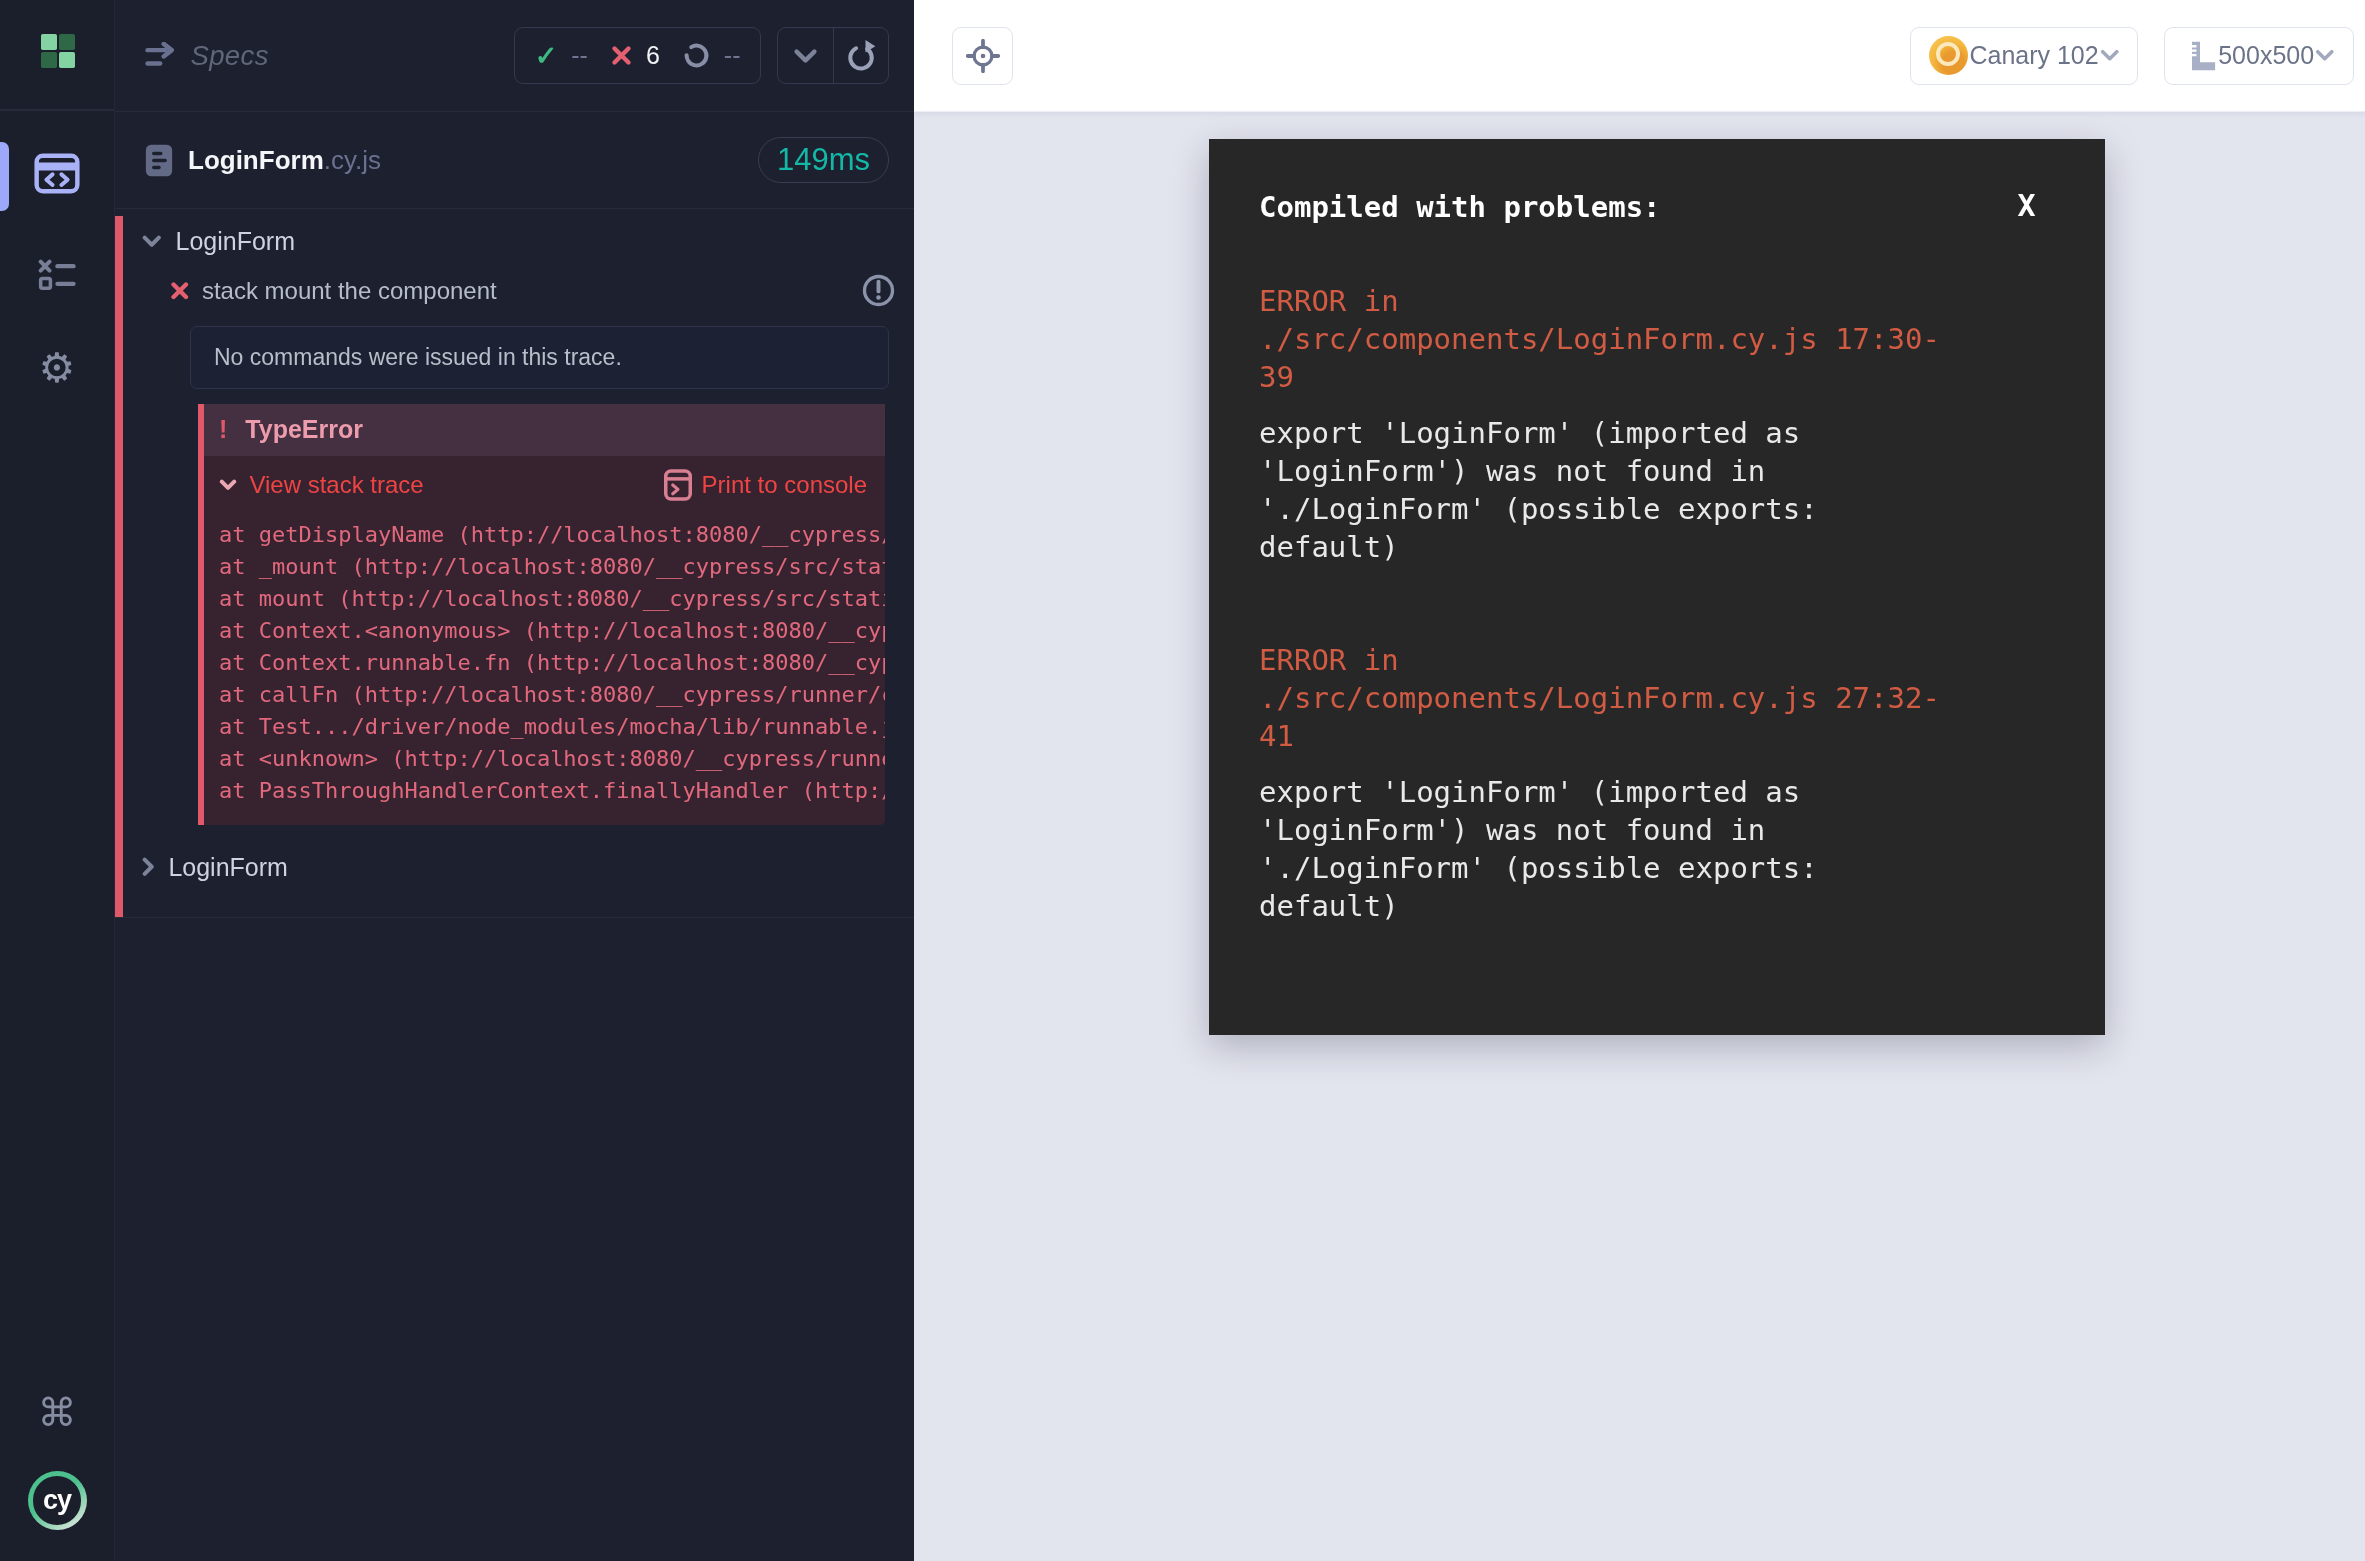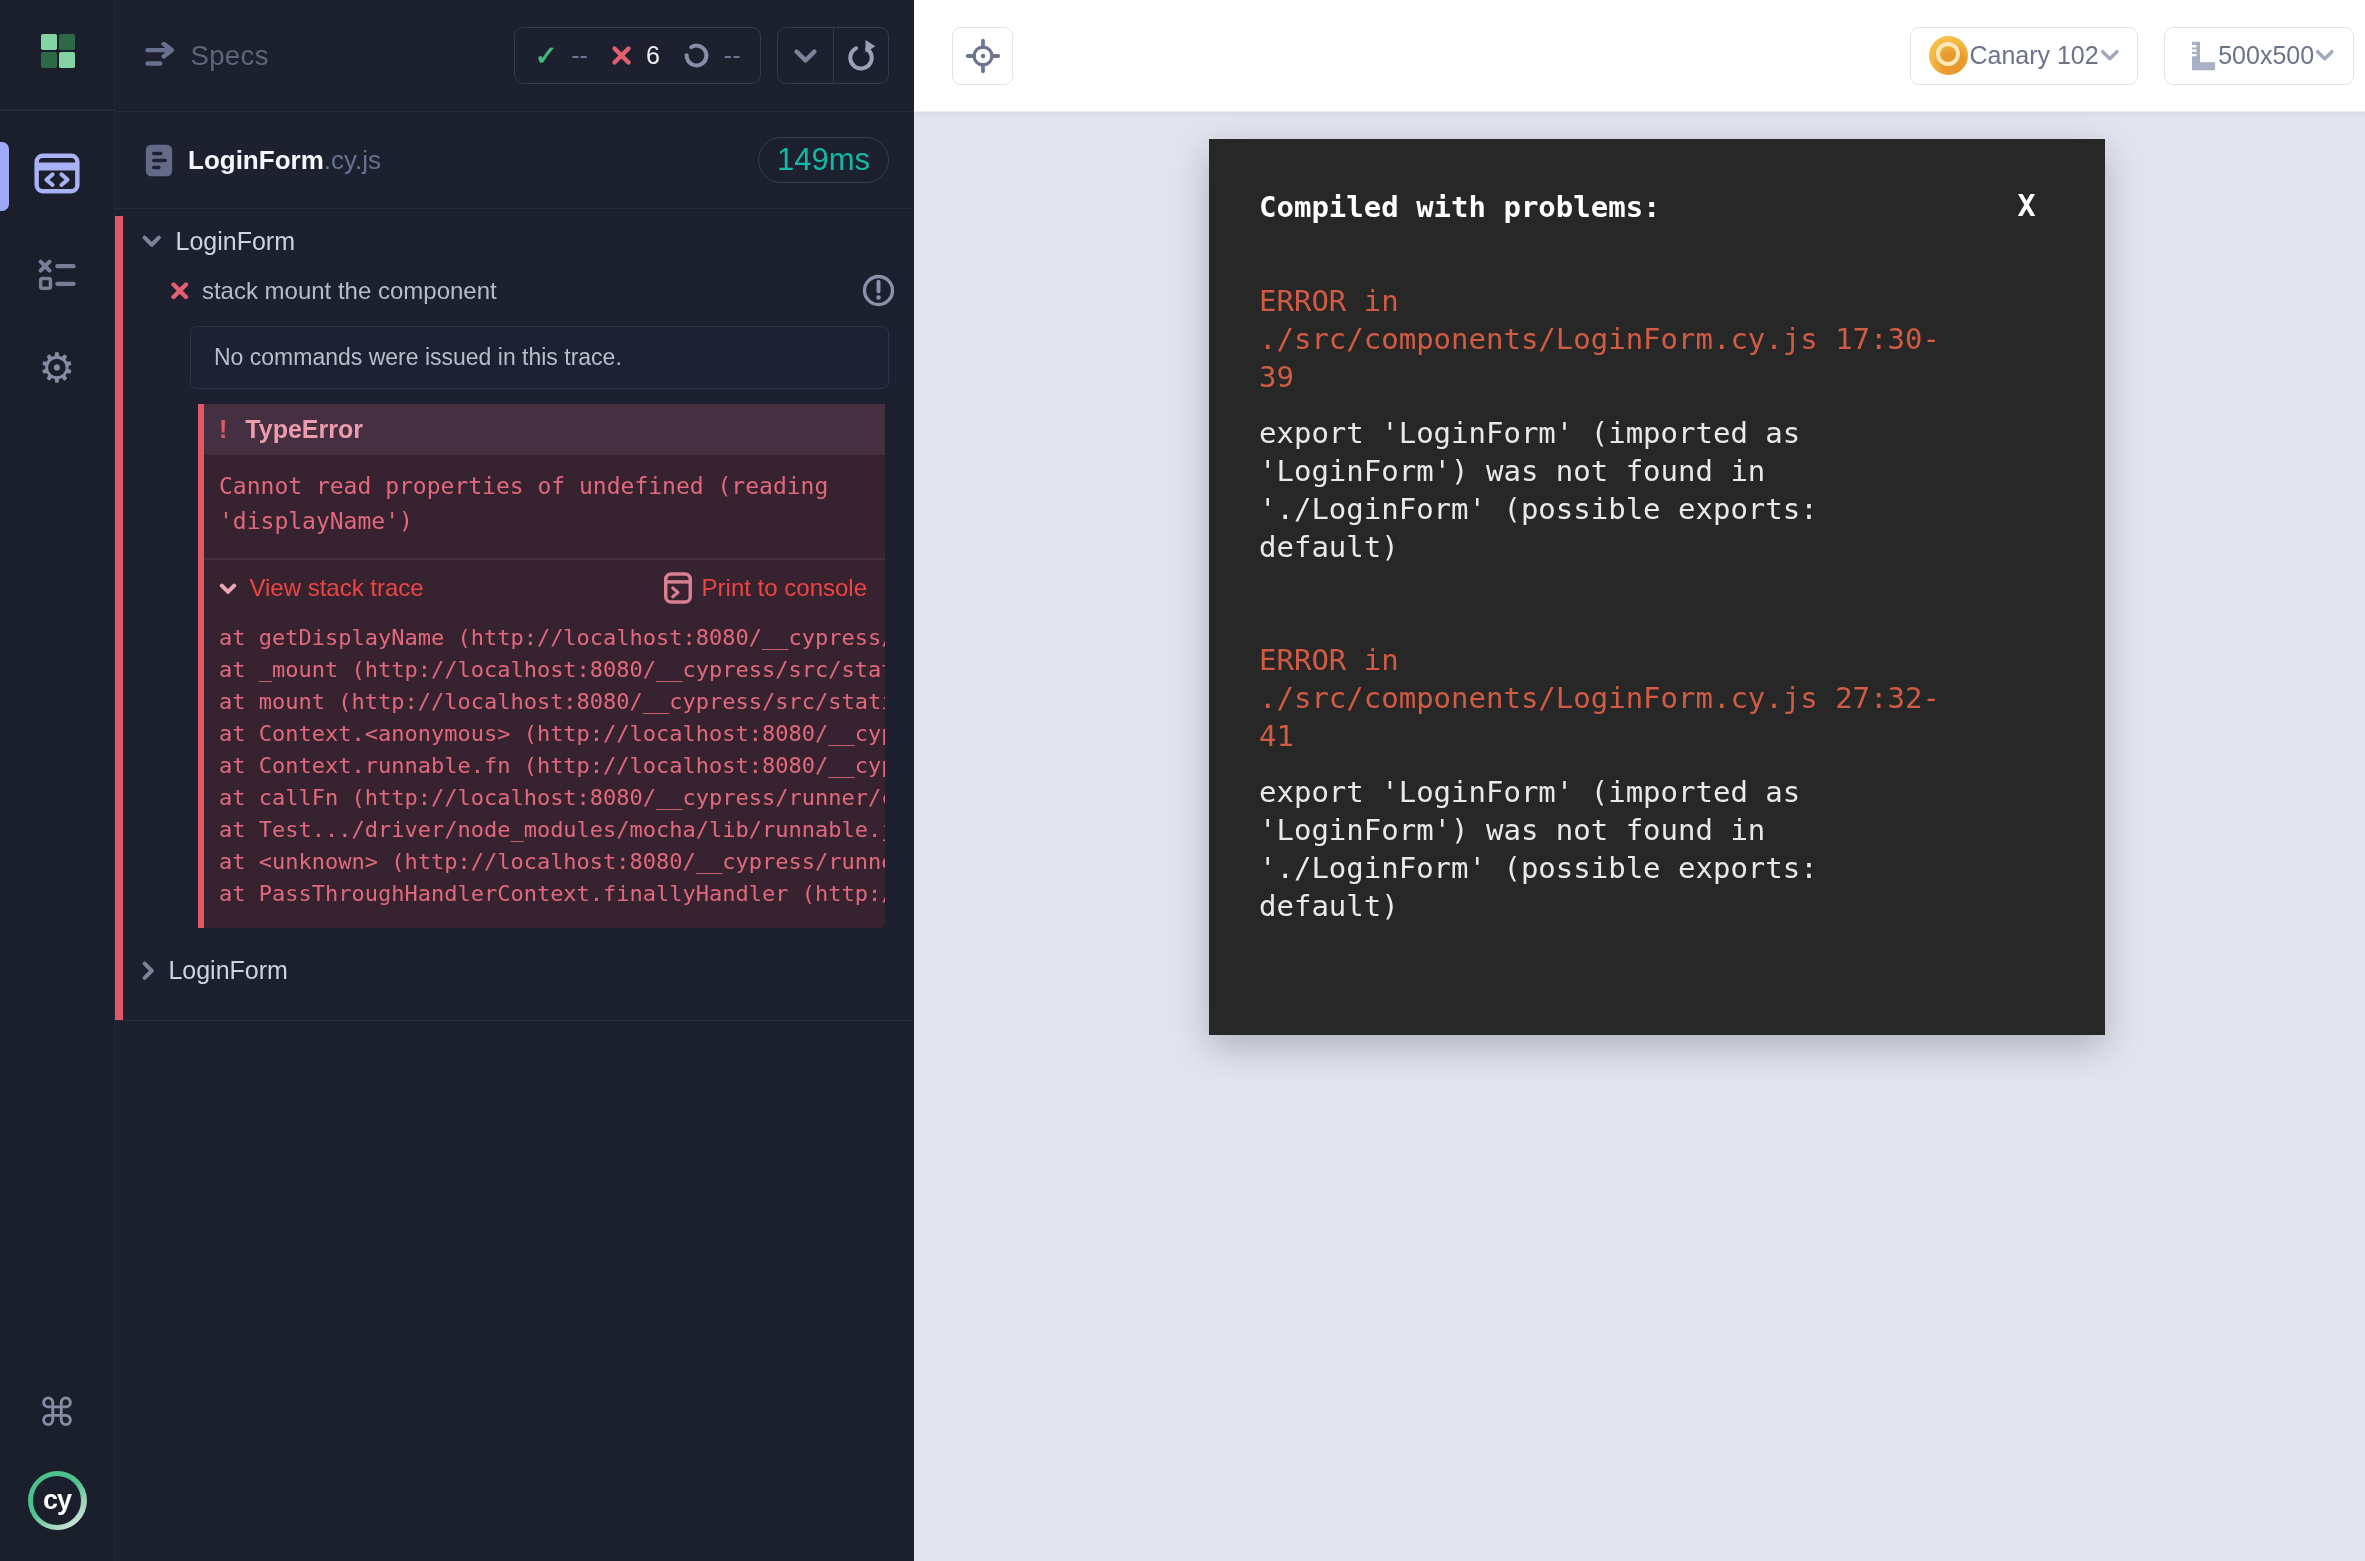--- a/index.html
+++ b/index.html
@@ -25,21 +25,21 @@
   .cy-badge { position:relative; width:59px; height:59px; border-radius:50%;
               background:linear-gradient(145deg,#4cc08d 45%, #b9ddc9 80%, #f2f6f3 100%); }
   .cy-badge::after { content:""; position:absolute; inset:5.3px; border-radius:50%; background:#1b1e2b; }
   .cy-badge span { position:absolute; inset:0; z-index:1; display:flex; align-items:center; justify-content:center;
                    color:#fff; font-size:27px; font-weight:700; letter-spacing:-0.9px; }
 
   
   .panel { position:relative; width:799px; flex:0 0 799px; background:#1d202f; color:#cdd2de; z-index:2; }
   .panel-header { height:112px; display:flex; align-items:center; padding:0 25px 0 29px;
                   border-bottom:1.8px solid #262a39; }
-  .panel-title { margin-left:12.4px; font-size:27.5px; color:#5f6679; letter-spacing:0.4px; }
+  .panel-title { margin-left:12.4px; font-size:27.5px; color:#5f6679; letter-spacing:0.4px;font-style:italic; }
   .stats { margin-left:auto; display:flex; align-items:center; gap:14px; height:57px; padding:0 19.5px;
            border:1.8px solid #343950; border-radius:9px; cursor:pointer; }
   .stats .num { font-size:25px; color:#6f7590; }
   .stats .num.white { color:#f2f3f7; }
   .stats .pass { color:#3eb981; font-size:27px; font-weight:700; }
   .btn-group { margin-left:16px; display:flex; height:57px; border:1.8px solid #343950; border-radius:9px;
                overflow:hidden; }
   .btn-cell { width:55px; display:flex; align-items:center; justify-content:center; cursor:pointer; }
   .btn-cell + .btn-cell { border-left:1.8px solid #343950; }
 
@@ -242,22 +242,20 @@
         </span>
       </div>
 
       <div class="no-cmd">No commands were issued in this trace.</div>
 
       <div class="err-box">
         <div class="err-head">
           <span class="err-bang">!</span>
           <span class="err-type">TypeError</span>
         </div>
-        <div class="err-msg">Cannot read properties of undefined (reading
-'displayName')</div>
         <div class="err-sep"></div>
         <div class="stack-head">
           <span style="display:flex;align-items:center;">
             <span>
               <svg width="18" height="11.5" viewBox="0 0 20 13">
                 <path d="M3 3 l7 7 7-7" fill="none" stroke="#eca7b5" stroke-width="4.5" stroke-linecap="round" stroke-linejoin="round"></path>
               </svg>
             </span>
             <span class="lbl">View stack trace</span>
           </span>

